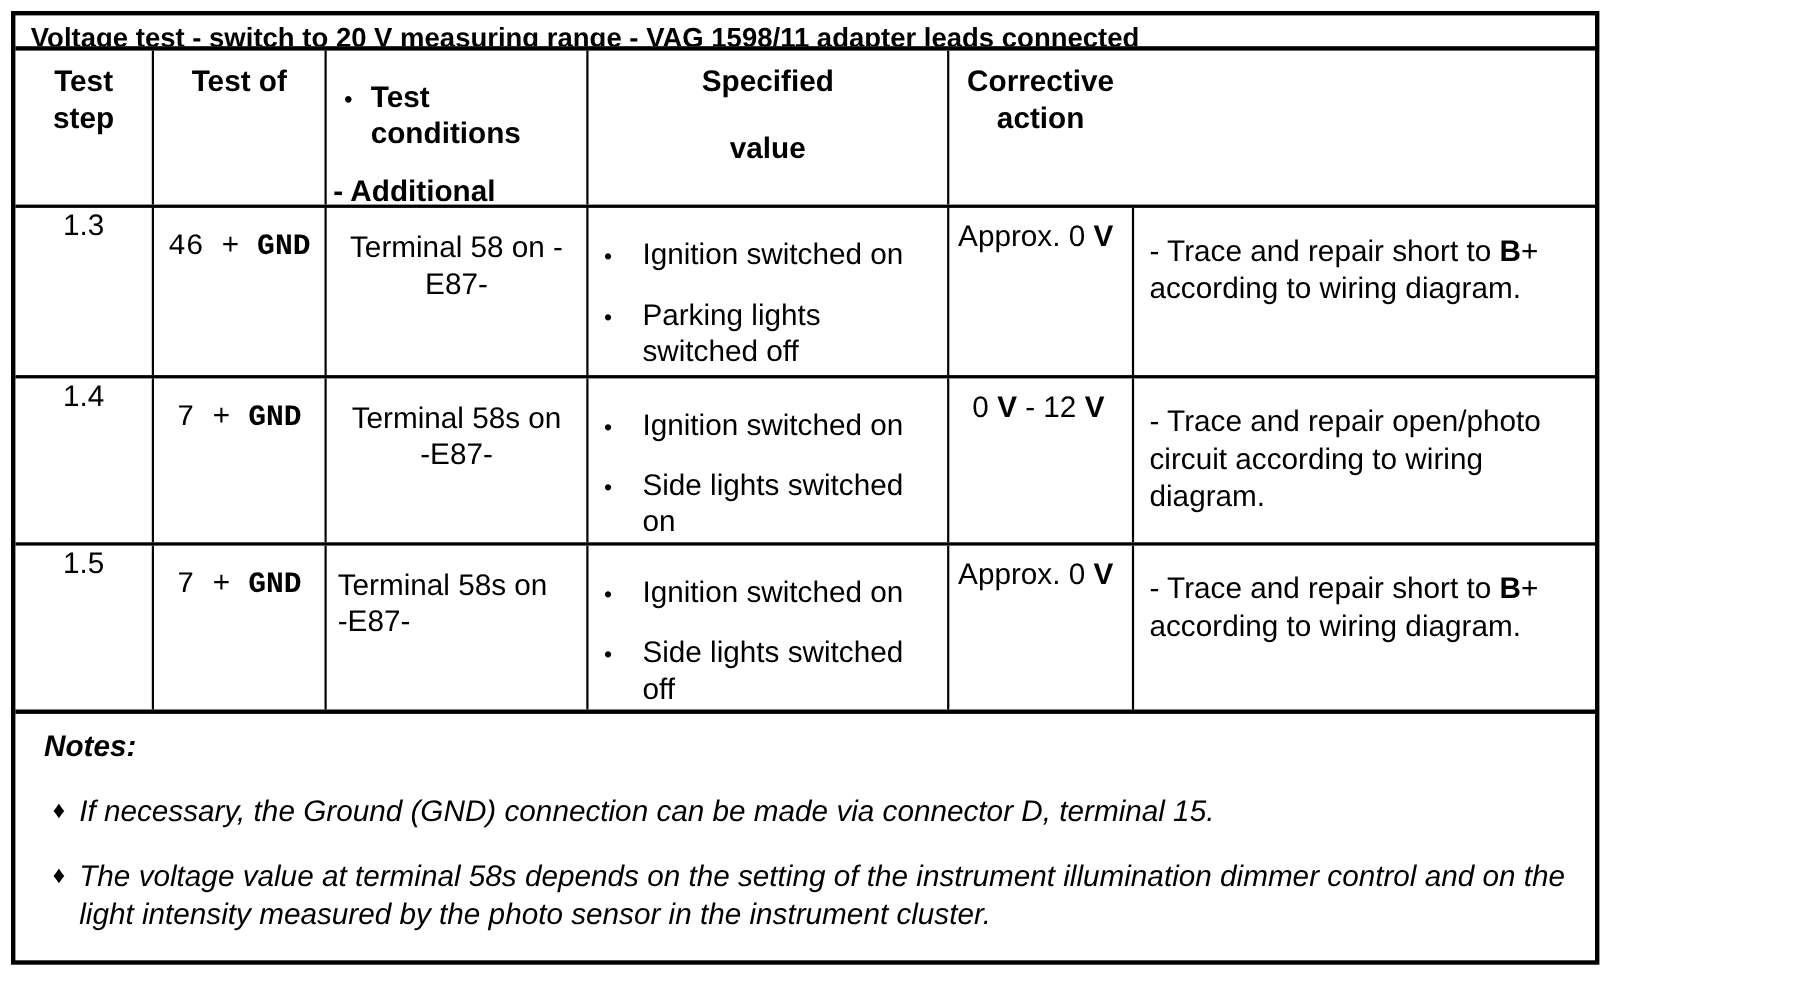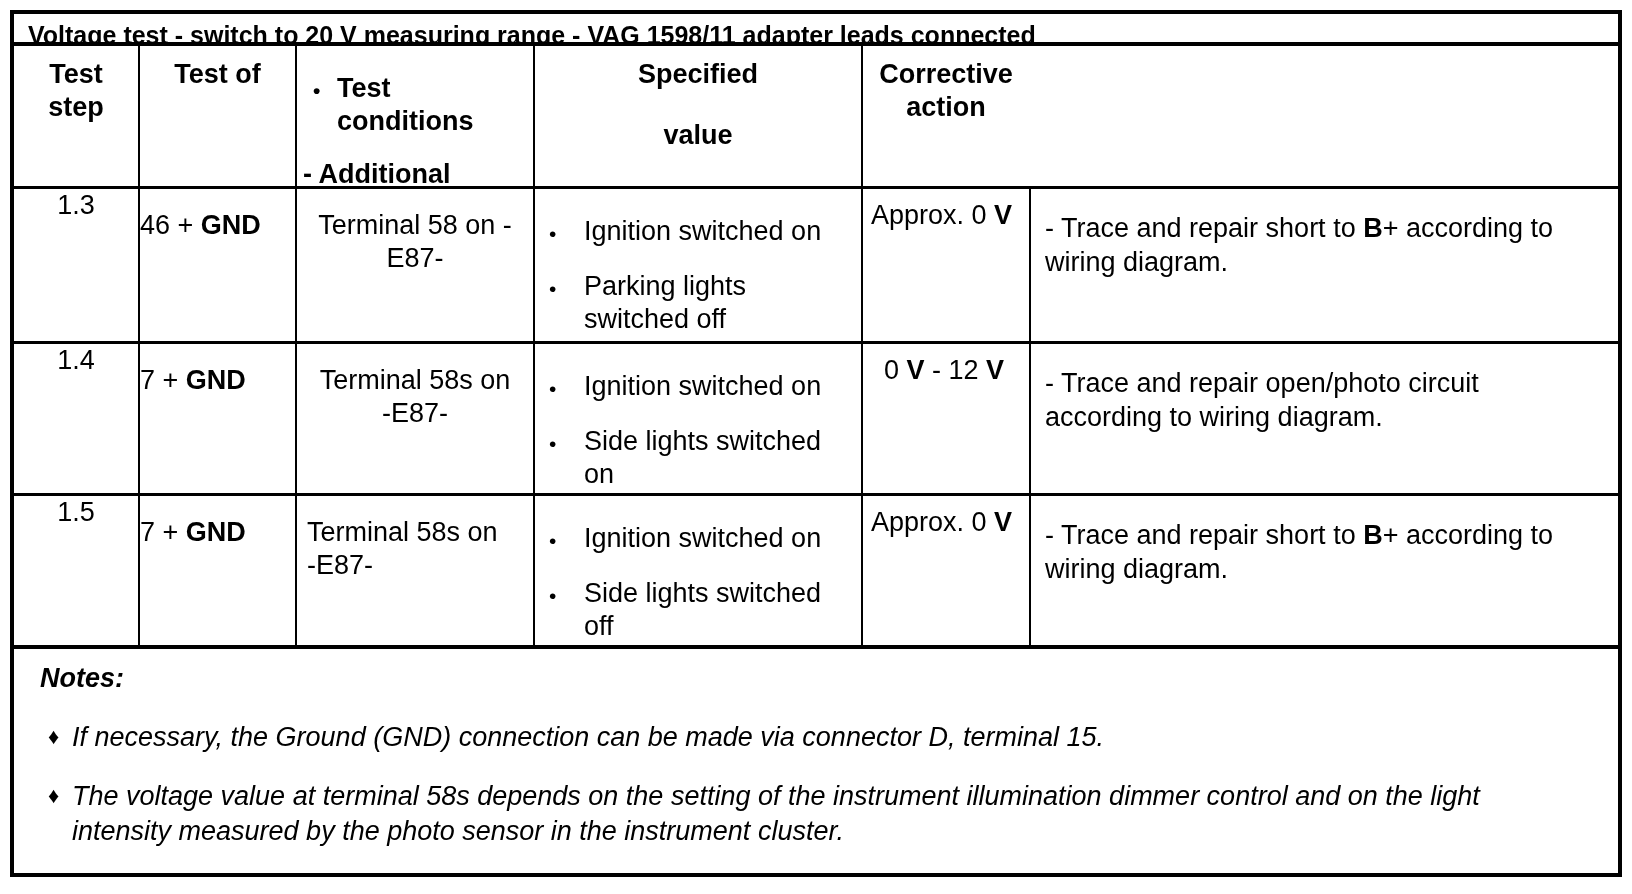--- a/index.html
+++ b/index.html
@@ -1,20 +1,20 @@
 <!DOCTYPE html>
 <html><head>
 <meta charset="utf-8">
 <style>
   * { margin:0; padding:0; box-sizing:border-box; }
   html,body { width:1632px; height:894px; background:#fff; color:#000;
               font-family:"Liberation Sans", sans-serif; }
   .sheet { position:relative; width:1632px; height:894px; background:#fff; }
 
-  .tbl { position:absolute; left:10px; top:10px; width:1612px; height:867px;
+  .tbl { position:absolute; left:10px; top:10px; width:1444px; height:867px;
          border:4px solid #000; display:flex; flex-direction:column; }
 
   .title-row { height:48px; border-bottom:4px solid #000;
                font-weight:bold; font-size:25px; line-height:42px;
                padding-left:14px; white-space:nowrap; overflow:hidden; }
 
   .grid-row { display:grid; grid-template-columns:124px 157px 238px 328px 168px auto; }
   .hdr-row  { height:143px; border-bottom:3px solid #000; }
   .row-a    { height:155px; border-bottom:3px solid #000; }
   .row-b    { height:152px; border-bottom:3px solid #000; }
@@ -26,21 +26,21 @@
   .hdr { font-weight:bold; }
   .ctr { text-align:center; }
   .hdr-pad { padding-top:12px; } .sp22 { height:22px; } .sp28 { height:28px; }
 
   .hdr-cond { padding:26px 8px 0 6px; font-weight:bold; }
   .bullet-line { display:flex; padding-left:10px; }
   .bullet { flex:0 0 24px; width:24px; font-size:21px; padding-top:2px; }
   .dash-line { margin-top:20px; }
 
   .cell-step { text-align:center; }
-  .cell-sock { padding-top:20px; text-align:left; white-space:nowrap; }
+  .cell-sock { padding-top:20px; text-align:center; white-space:nowrap;font-family:Liberation Mono, monospace; }
   .cell-testof { padding-top:20px; text-align:center; }
   .cell-testof.left { text-align:left; padding-left:10px; }
 
   .cell-cond { padding:26px 4px 0 14px; }
   .cond-item { display:flex; margin-bottom:20px; }
   .cond-text { width:272px; line-height:33px;margin-left:11px; }
 
   .cell-spec { padding:10px 4px 0 8px; white-space:nowrap; }
   .cell-spec.center { text-align:center; padding-left:0; }
 

